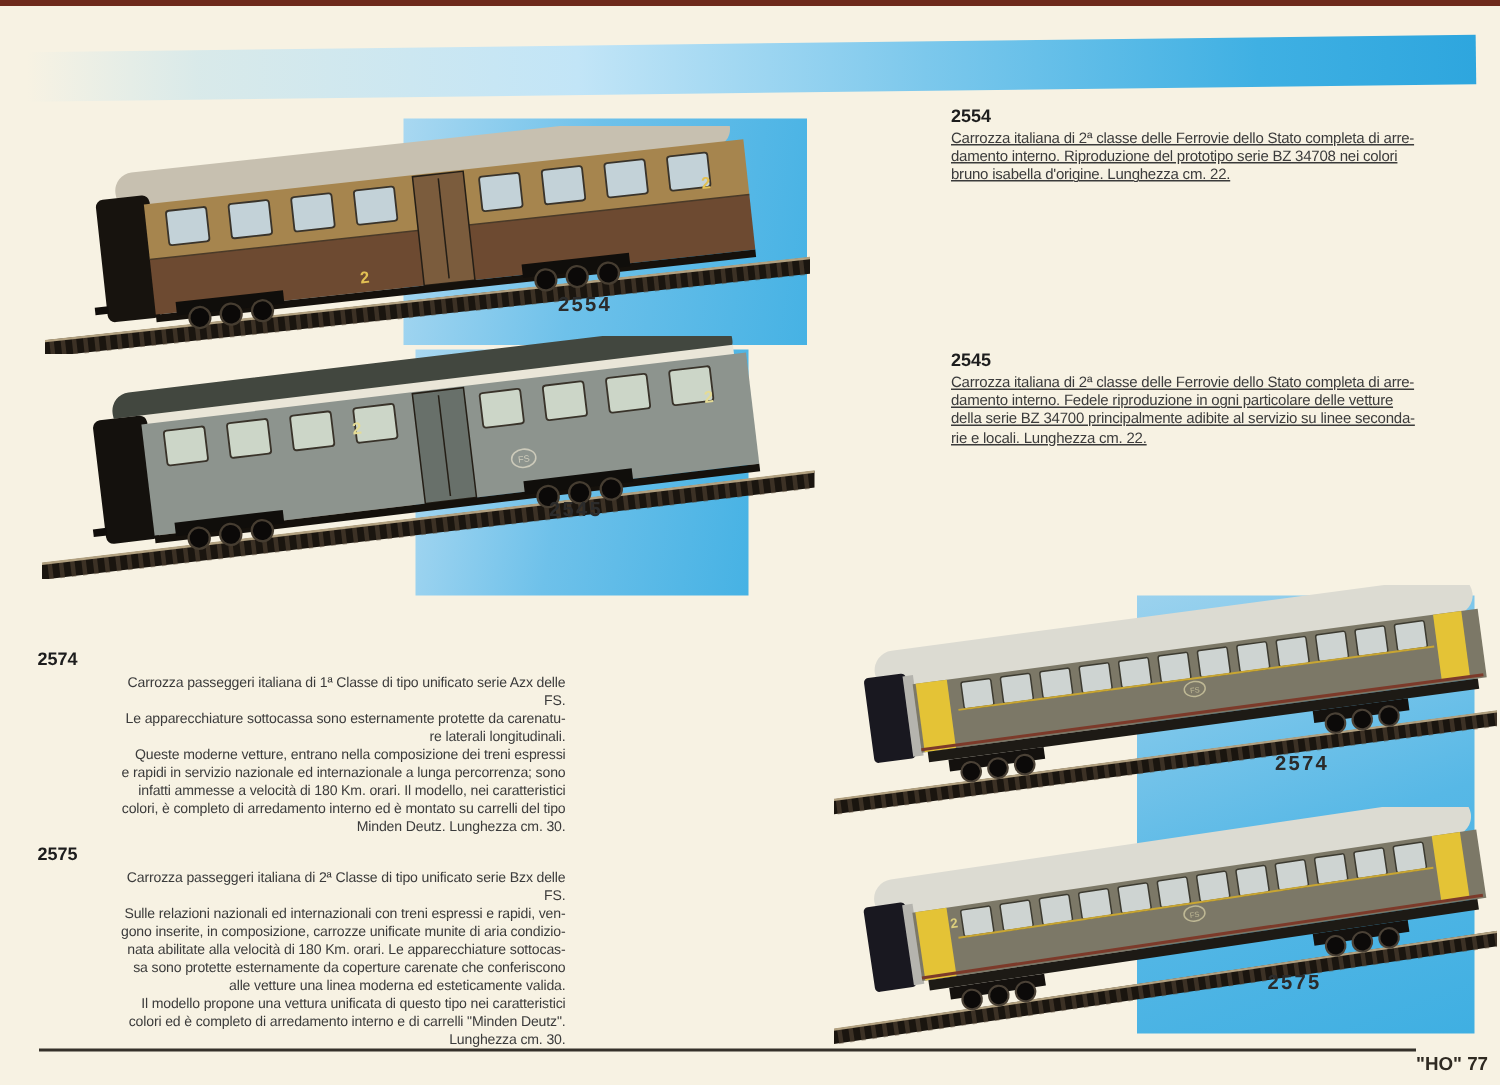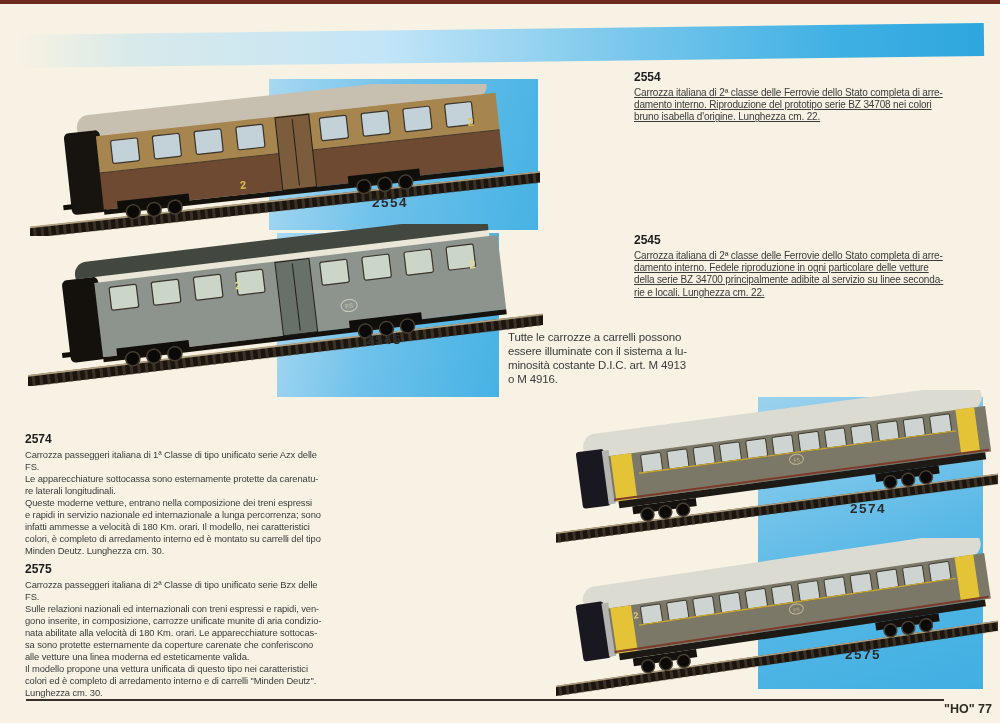--- a/index.html
+++ b/index.html
@@ -40,21 +40,21 @@
   .blk{position:absolute;z-index:4;color:#3b3b3b;}
   .blk .code{font-weight:bold;font-size:12px;color:#1d1d1d;margin:0 0 3px 0;}
   .blk .desc{margin:0;white-space:pre;letter-spacing:-0.15px;}
   .blk-2554{left:634px;top:70px;width:366px;}
   .blk-2545{left:634px;top:233px;width:366px;}
   .blk-2554 .desc,.blk-2545 .desc{font-size:10px;line-height:12.2px;text-decoration:underline;}
   .note-blk{left:508px;top:330px;width:262px;}
   .note-blk .desc{font-size:11.5px;line-height:14px;}
   .blk-2574{left:25px;top:432px;width:352px;}
   .blk-2575{left:25px;top:562px;width:352px;}
-  .blk-2574 .desc,.blk-2575 .desc{font-size:9.4px;line-height:12px;letter-spacing:-0.1px;}
+  .blk-2574 .desc,.blk-2575 .desc{font-size:9.4px;line-height:12px;letter-spacing:-0.1px;text-align:right;}
   .rule{position:absolute;left:26px;top:699px;width:918px;height:2px;background:#35312a;z-index:4;}
   .footer-label{position:absolute;left:870px;top:702px;width:122px;text-align:right;
     font-weight:bold;font-size:12.5px;color:#2f2a22;z-index:4;}
 </style>
 </head>
 <body style="background: rgb(247, 242, 227);">
 
 <div class="page">
   <div class="top-strip" style="background: rgb(110, 42, 28);"></div>
   <div class="banner"></div>
@@ -237,26 +237,20 @@
 damento interno. Riproduzione del prototipo serie BZ 34708 nei colori
 bruno isabella d'origine. Lunghezza cm. 22.</p>
   </div>
   <div class="blk blk-2545">
     <div class="code">2545</div>
     <p class="desc">Carrozza italiana di 2ª classe delle Ferrovie dello Stato completa di arre-
 damento interno. Fedele riproduzione in ogni particolare delle vetture
 della serie BZ 34700 principalmente adibite al servizio su linee seconda-
 rie e locali. Lunghezza cm. 22.</p>
   </div>
-  <div class="blk note-blk">
-    <p class="desc">Tutte le carrozze a carrelli possono
-essere illuminate con il sistema a lu-
-minosità costante D.I.C. art. M 4913
-o M 4916.</p>
-  </div>
   <div class="blk blk-2574">
     <div class="code">2574</div>
     <p class="desc">Carrozza passeggeri italiana di 1ª Classe di tipo unificato serie Azx delle
 FS.
 Le apparecchiature sottocassa sono esternamente protette da carenatu-
 re laterali longitudinali.
 Queste moderne vetture, entrano nella composizione dei treni espressi
 e rapidi in servizio nazionale ed internazionale a lunga percorrenza; sono
 infatti ammesse a velocità di 180 Km. orari. Il modello, nei caratteristici
 colori, è completo di arredamento interno ed è montato su carrelli del tipo

